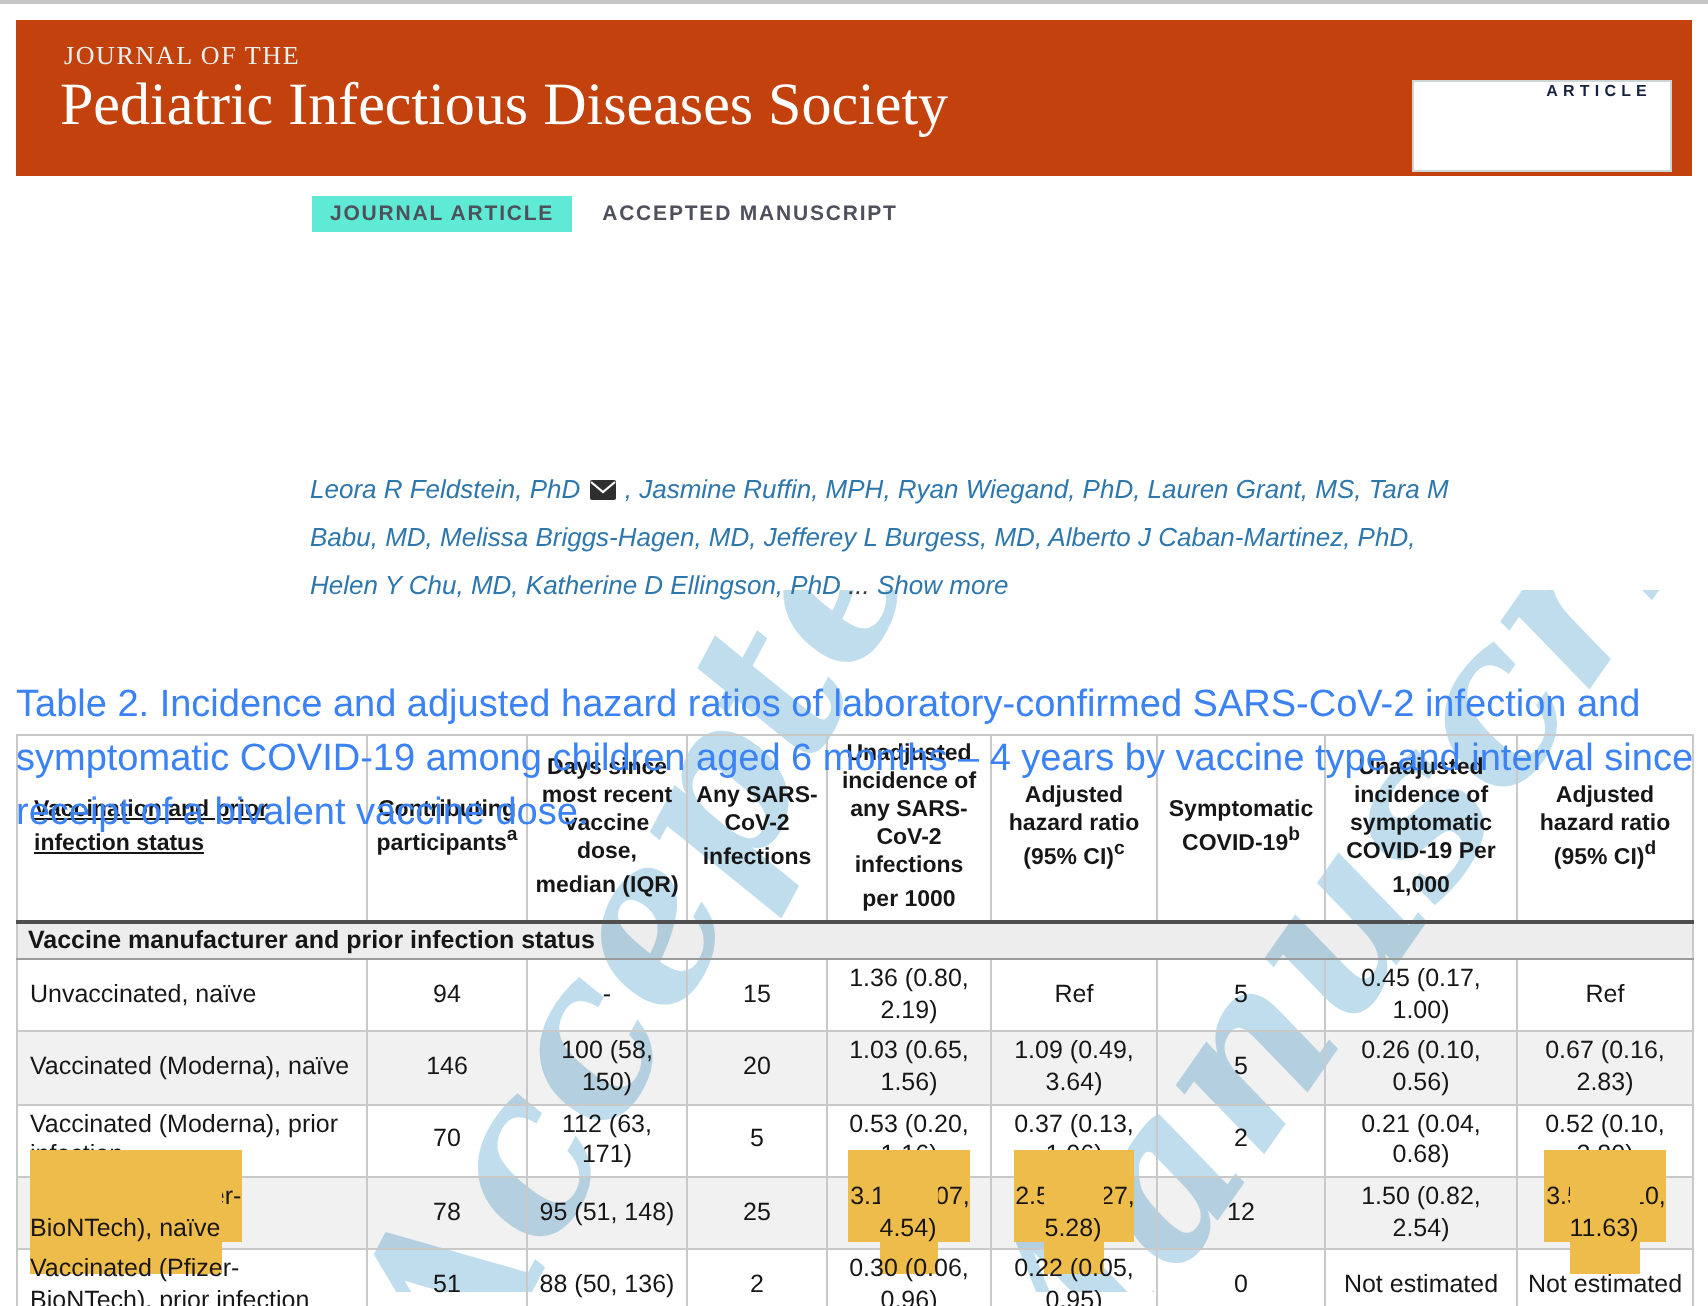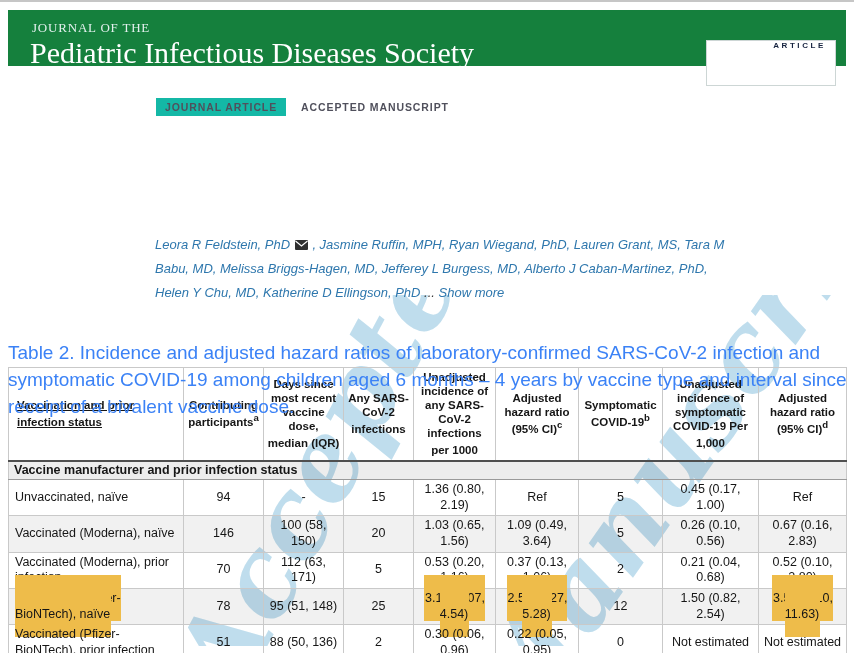--- a/index.html
+++ b/index.html
@@ -1,33 +1,33 @@
 <!DOCTYPE html>
 <html><head>
 <meta charset="utf-8">
 <style>
   html,body{margin:0;padding:0;background:#fff;}
   .page{position:relative;width:854px;height:653px;background:#fff;overflow:hidden;
         font-family:"Liberation Sans",sans-serif;color:#111;}
   .topline{position:absolute;left:0;top:0;width:854px;height:2px;background:#c6c6c6;}
 
   
-  .banner{position:absolute;left:8px;top:10px;width:838px;height:56px;background:#15803d;}
+  .banner{position:absolute;left:8px;top:10px;width:838px;height:78px;background:#c2410c;}
   .kicker{position:absolute;left:24px;top:10px;font-family:"Liberation Serif",serif;
           font-size:13px;letter-spacing:.8px;color:#e3f0ee;}
   .jname{position:absolute;left:22px;top:26px;font-family:"Liberation Serif",serif;
          font-size:30px;color:#ffffff;white-space:nowrap;}
   .oxbox{position:absolute;right:10px;top:30px;width:130px;height:46px;background:#fff;
          border:1px solid #cdd6d5;box-sizing:border-box;cursor:pointer;}
   .ox1{margin-top:7px;text-align:center;font-size:16px;letter-spacing:4px;color:#16233f;font-weight:600;}
   .ox2{text-align:right;padding-right:9px;font-size:8px;letter-spacing:2.6px;color:#16233f;font-weight:700;}
 
   
   .badges{position:absolute;left:156px;top:98px;display:flex;align-items:center;gap:15px;z-index:3;}
-  .jbadge{background:#14b8a6;color:#50505c;font-size:10.5px;font-weight:700;
+  .jbadge{background:#5eead4;color:#50505c;font-size:10.5px;font-weight:700;
           letter-spacing:.9px;padding:3px 9px;}
   .amlabel{color:#50505c;font-size:10.5px;font-weight:700;letter-spacing:.9px;}
   .title{position:absolute;left:155px;top:117px;width:578px;font-family:"Liberation Serif",serif;
          font-size:23.5px;font-weight:700;line-height:1.36;color:#1e1e1e;z-index:3;}
   .free{display:inline-block;background:#2f9e44;color:#fff;font-family:"Liberation Sans",sans-serif;
         font-size:8px;font-weight:700;letter-spacing:.4px;padding:2px 7px;border-radius:9px;
         vertical-align:4px;margin-left:5px;}
   .authors{position:absolute;left:155px;top:233px;width:580px;font-size:13px;
            line-height:1.8;color:#2e77ad;z-index:3;font-style:italic;}
   .authors .dots{color:#3a3a3a;}

